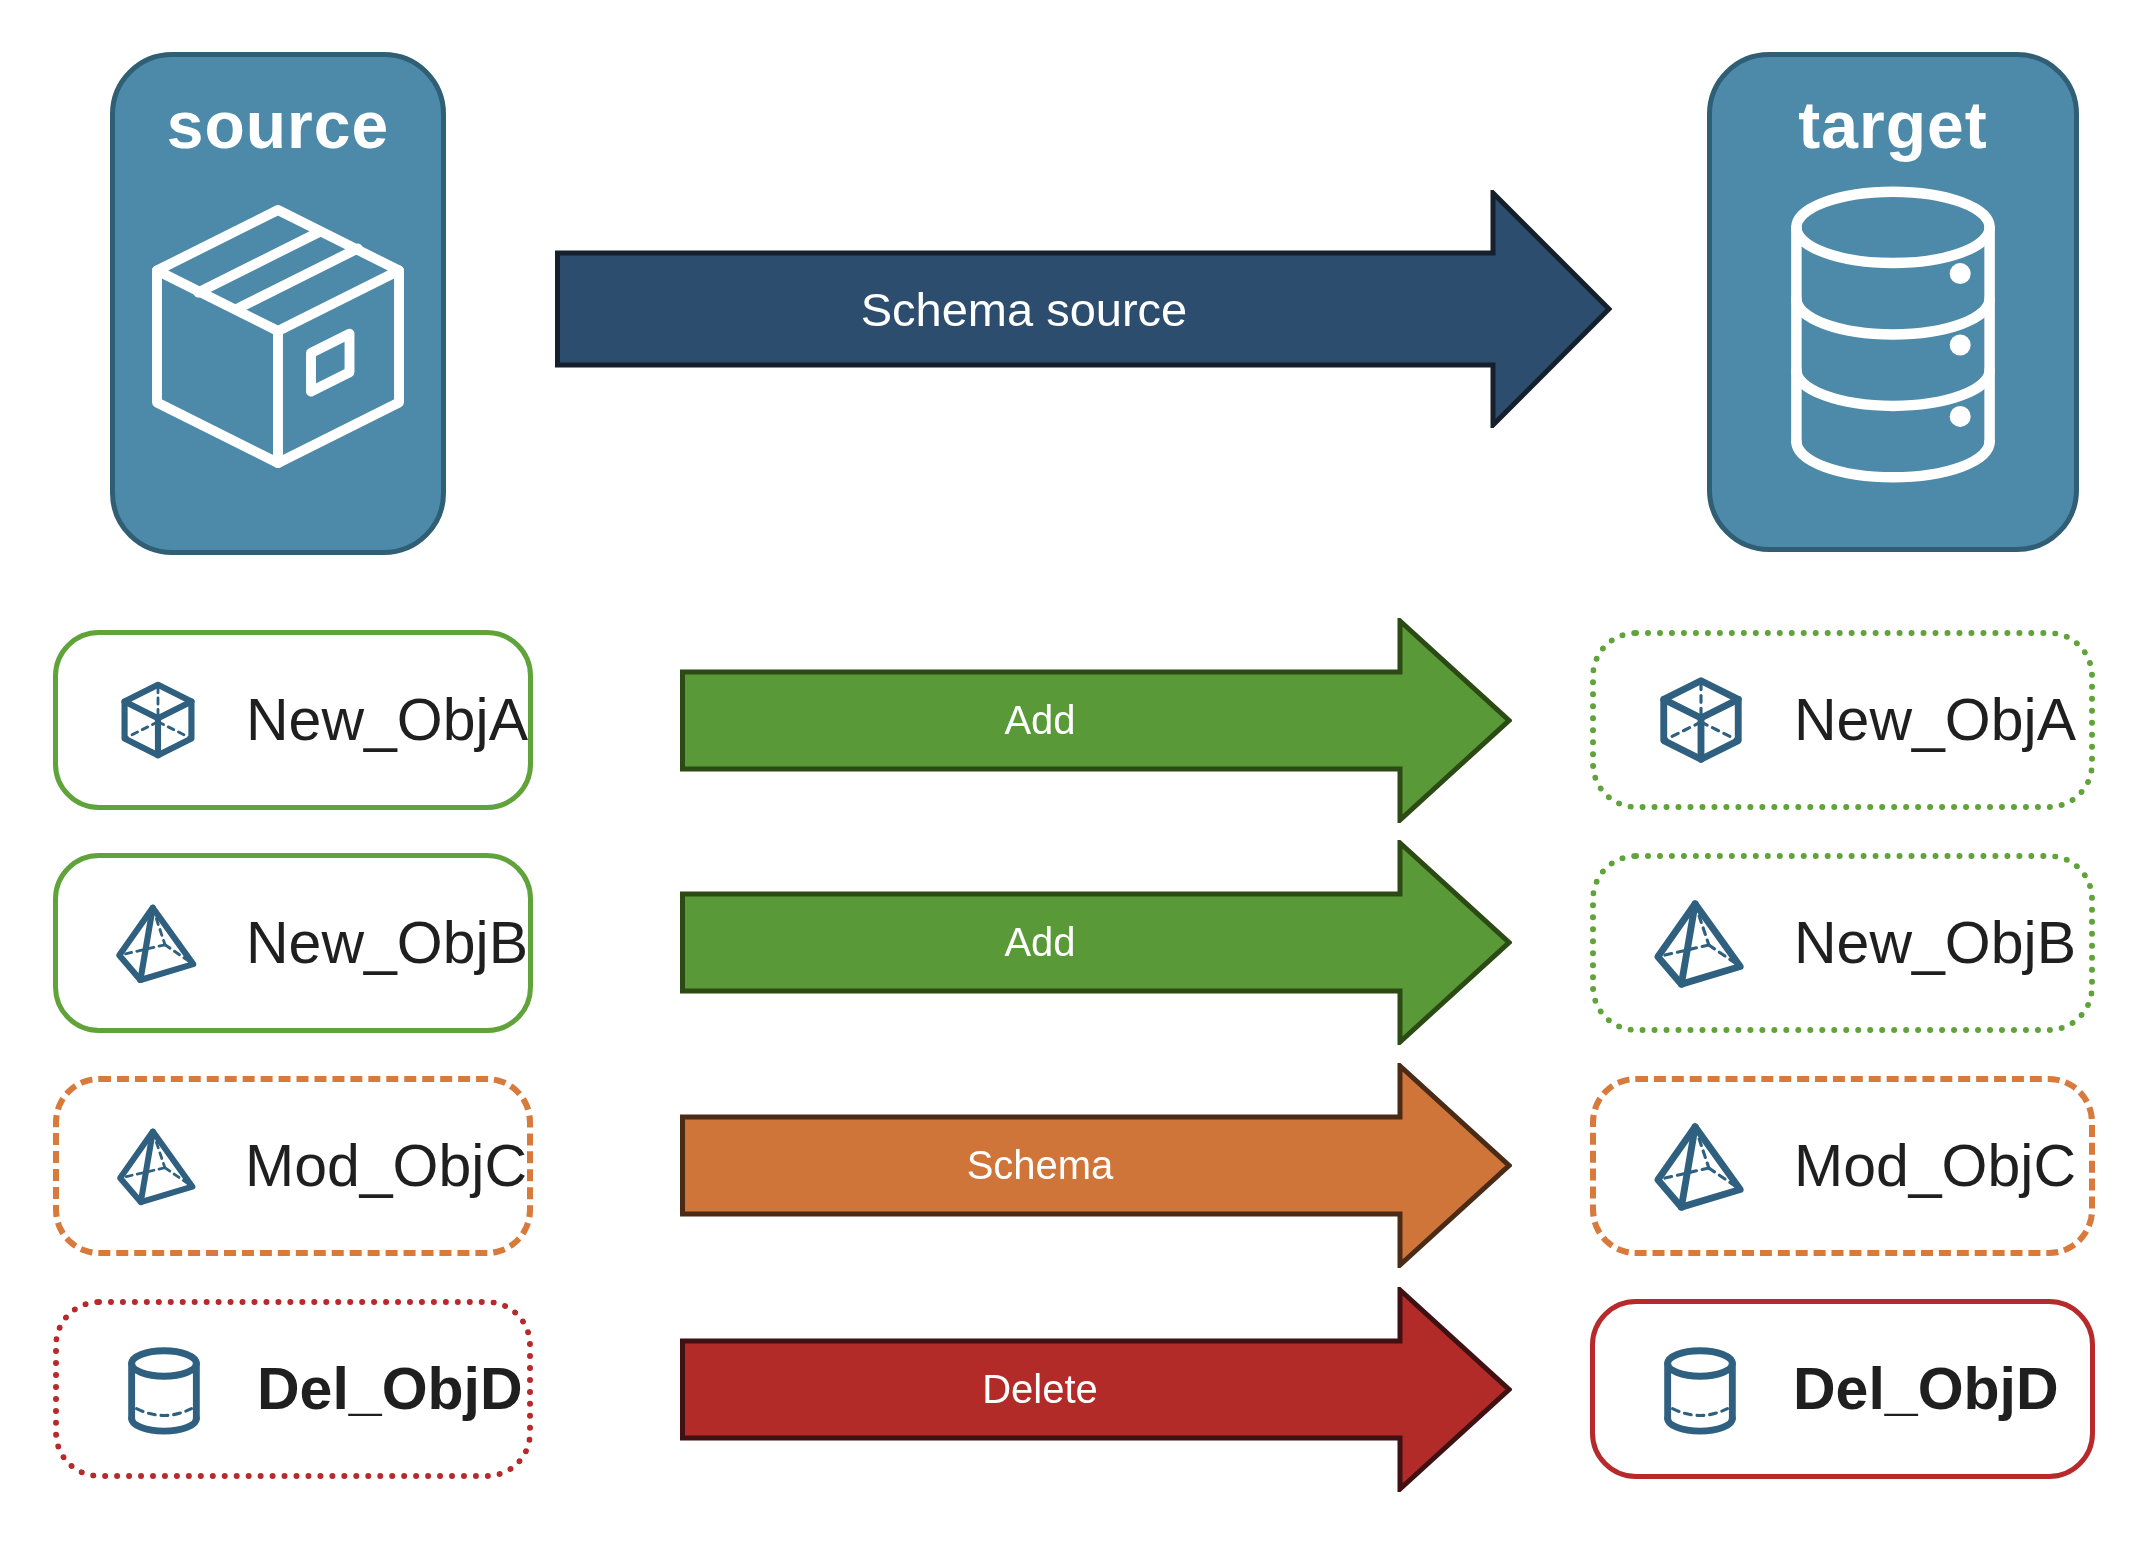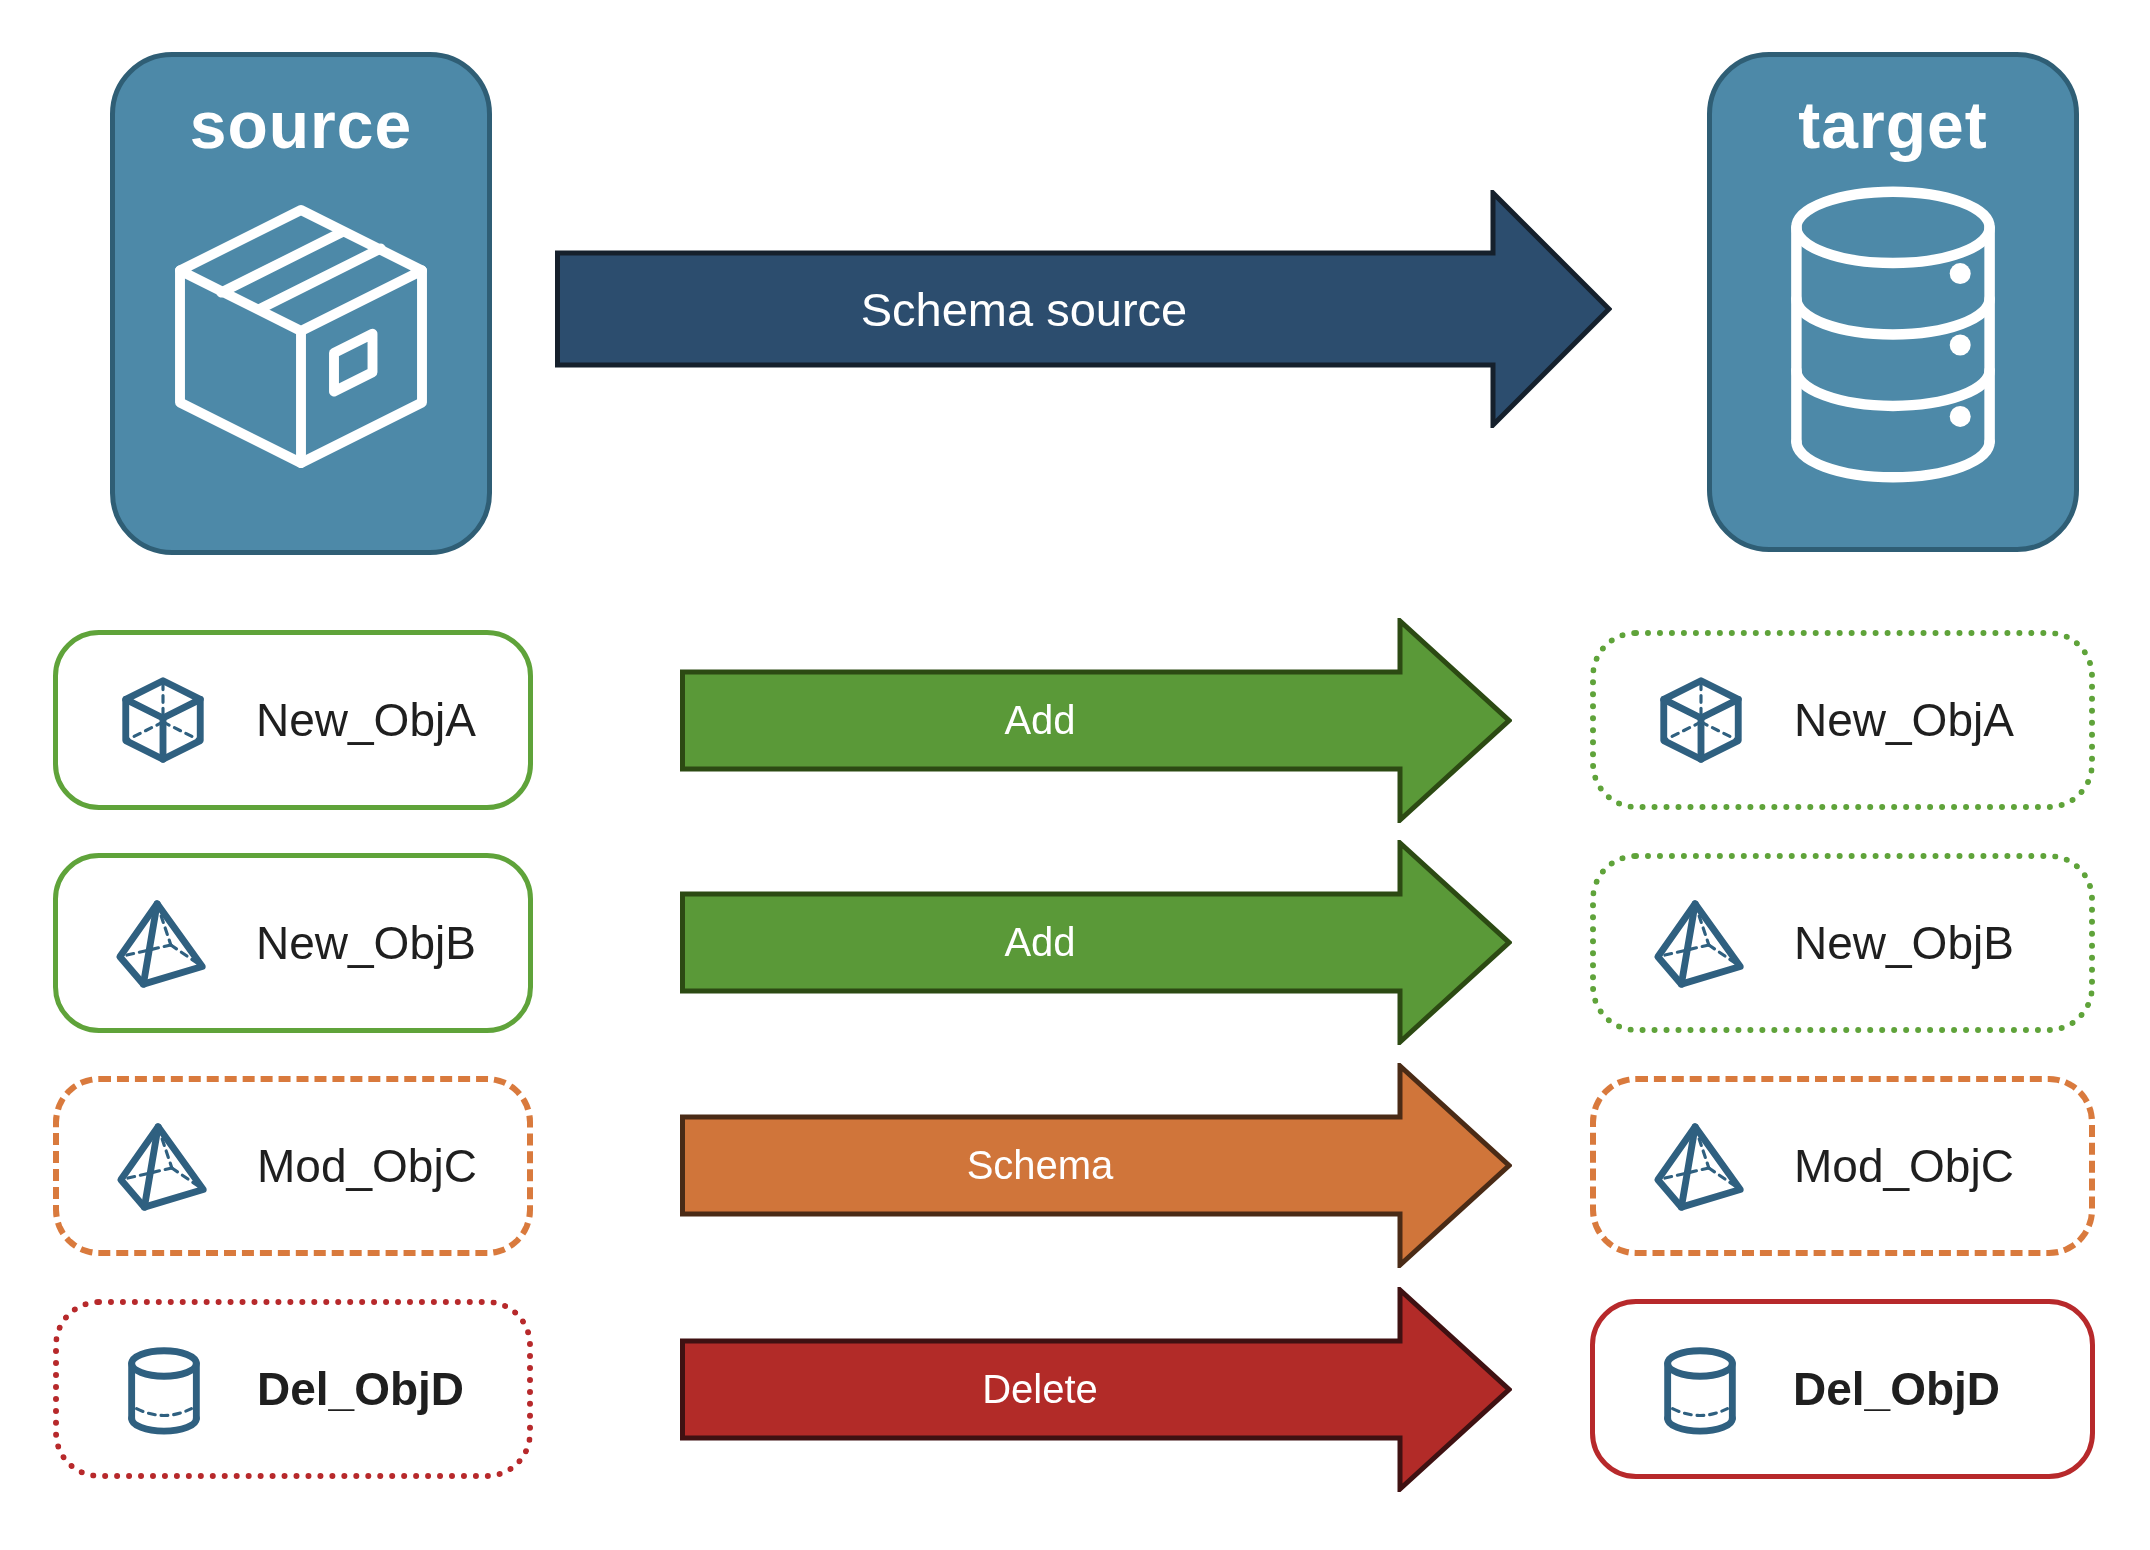--- a/index.html
+++ b/index.html
@@ -2,21 +2,21 @@
 <html style="--background: #ffffff; --panel-blue: #4d89a8; --panel-border: #2f5e75; --navy-fill: #2c4d6e; --navy-stroke: #15202c; --green-fill: #5a9938; --green-stroke: #2c4a13; --orange-fill: #d0753a; --orange-stroke: #4a2b16; --red-fill: #b22b28; --red-stroke: #3f1112; --green-line: #5fa33a; --orange-line: #d97a3d; --red-line: #b7292b; --icon-blue: #2f6080; --text-dark: #1f1f1f;"><head>
 <meta charset="utf-8">
 <style>
   html,body{margin:0;padding:0;background:#fff;}
   body{font-family:"Liberation Sans","DejaVu Sans",sans-serif;}
   .canvas{position:relative;width:2150px;height:1550px;background:var(--background,#ffffff);overflow:hidden;}
 
   
   .panel{position:absolute;background:var(--panel-blue,#4d89a8);border:5px solid var(--panel-border,#2f5e75);
          border-radius:62px;box-sizing:border-box;display:flex;flex-direction:column;align-items:center;}
-  .panel.source{left:110px;top:52px;width:382px;height:503px;}
+  .panel.source{left:110px;top:52px;width:336px;height:503px;}
   .panel.target{left:1667px;top:52px;width:372px;height:500px;margin-left:40px;}
   .panel-title{margin-top:30px;font-size:66px;font-weight:bold;color:#ffffff;letter-spacing:1px;}
   .panel-icon{margin-top:14px;}
 
   
   .arrow-svg polygon{stroke-width:5px;stroke-linejoin:miter;stroke-miterlimit:12;}
   .arrow-svg.navy  polygon{fill:var(--navy-fill,#2c4d6e);  stroke:var(--navy-stroke,#15202c);}
   .arrow-svg.green polygon{fill:var(--green-fill,#5a9938); stroke:var(--green-stroke,#2c4a13);}
   .arrow-svg.orange polygon{fill:var(--orange-fill,#d0753a);stroke:var(--orange-stroke,#4a2b16);}
   .arrow-svg.red   polygon{fill:var(--red-fill,#b22b28);   stroke:var(--red-stroke,#3f1112);}
@@ -36,21 +36,21 @@
   .obj-box.left{left:53px;width:480px;}
   .obj-box.right{left:1590px;width:505px;}
   .obj-box.r0{top:630px;} .obj-box.r1{top:853px;} .obj-box.r2{top:1076px;} .obj-box.r3{top:1299px;font-weight:bold;}
 
   .b-solid-green {border:5px solid var(--green-line,#5fa33a);}
   .b-dotted-green{border:6px dotted var(--green-line,#5fa33a);}
   .b-dashed-orange{border:6px dashed var(--orange-line,#d97a3d);}
   .b-dotted-red  {border:6px dotted var(--red-line,#b7292b);}
   .b-solid-red   {border:5px solid var(--red-line,#b7292b);}
 
-  .obj-label{font-size:46px;color:var(--text-dark,#1f1f1f);}
+  .obj-label{font-size:59px;color:var(--text-dark,#1f1f1f);}
 
   .obj-icon .solid{fill:none;stroke:var(--icon-blue,#2f6080);stroke-width:7;stroke-linejoin:round;stroke-linecap:round;}
   .obj-icon .hidden{fill:none;stroke:var(--icon-blue,#2f6080);stroke-width:3.2;stroke-dasharray:7 6;stroke-linecap:round;}
   .white-icon{fill:none;stroke:#ffffff;stroke-linejoin:round;stroke-linecap:round;}
 </style>
 </head>
 <body>
 
 <div class="canvas">
 

